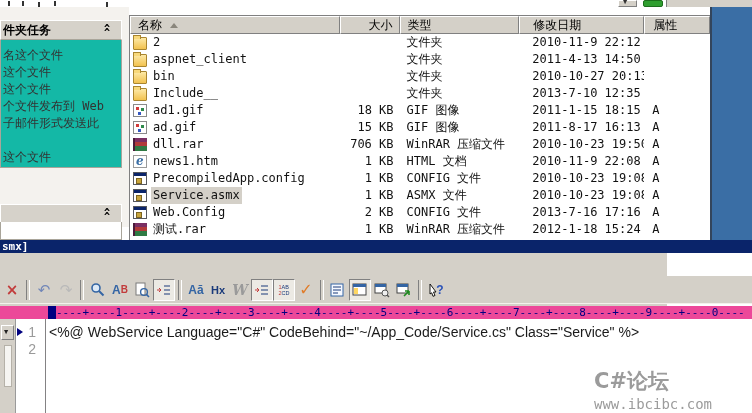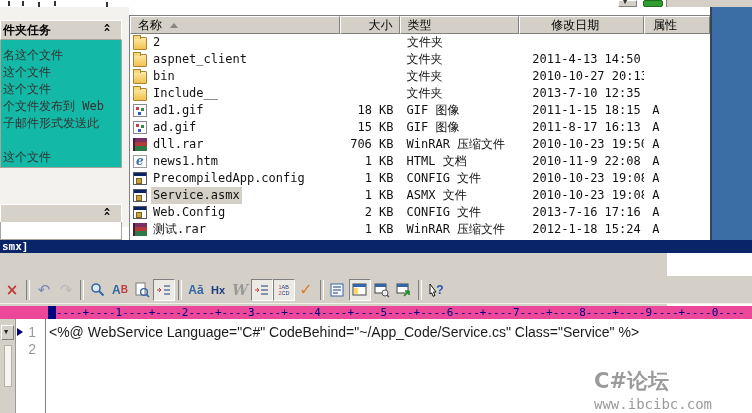--- a/index.html
+++ b/index.html
@@ -40,21 +40,21 @@
   .panel2-body{position:absolute;left:0;top:215px;width:122px;height:18px;background:#fff;border:1px solid #a9a59a;border-top:none;box-sizing:border-box;}
 
   .filelist{position:absolute;left:129px;top:0;width:581px;height:233px;background:#fff;
             border-left:1px solid #808080;border-top:1px solid #808080;box-sizing:border-box;margin-top:8px;}
   .colheaders{display:flex;height:18px;}
   .hcell{background:#d4d0c8;border:1px solid;border-color:#fff #808080 #808080 #fff;box-sizing:border-box;
          height:18px;line-height:16px;font-size:12px;color:#000;white-space:nowrap;overflow:hidden;}
   .h-name{width:210px;padding-left:7px;display:flex;align-items:center;gap:8px;}
   .h-size{width:60px;text-align:right;padding-right:6px;}
   .h-type{width:120px;padding-left:7px;}
-  .h-date{width:125px;padding-left:31px;}
+  .h-date{width:125px;padding-left:13px;}
   .h-attr{width:66px;padding-left:8px;}
   .sort-arrow{width:0;height:0;border-left:4px solid transparent;border-right:4px solid transparent;
               border-bottom:5px solid #8a867c;display:inline-block;}
   .frow{display:flex;height:17px;line-height:17px;white-space:nowrap;}
   .cell{overflow:hidden;box-sizing:border-box;}
   .c-name{width:210px;padding-left:3px;display:flex;align-items:center;}
   .c-size{width:60px;text-align:right;padding-right:6px;}
   .c-type{width:120px;padding-left:7px;}
   .c-date{width:125px;padding-left:13px;}
   .c-attr{width:66px;padding-left:8px;}
@@ -176,20 +176,21 @@
         <div class="hcell h-attr">属性</div>
       </div>
       <div id="file-rows">
   <div class="frow">
     <span class="cell c-name">
               <i class="ficon folder-icon"></i>
               <span class="fname">2</span>
             </span>
     <span class="cell c-size"></span>
     <span class="cell c-type">文件夹</span>
+    <span class="cell c-date">2010-11-9 22:12</span>
     <span class="cell c-attr"></span>
   </div>
 
   <div class="frow">
     <span class="cell c-name">
               <i class="ficon folder-icon"></i>
               <span class="fname">aspnet_client</span>
             </span>
     <span class="cell c-size"></span>
     <span class="cell c-type">文件夹</span>

